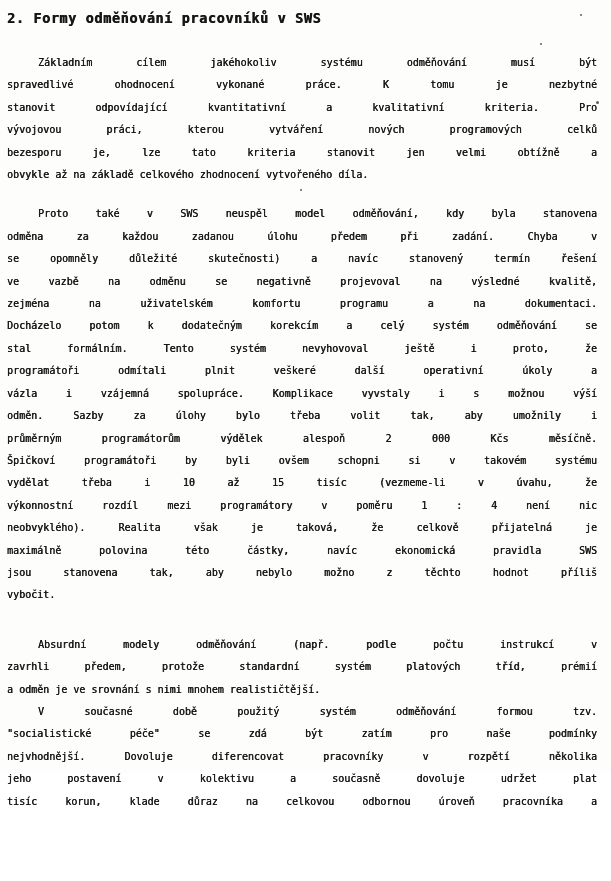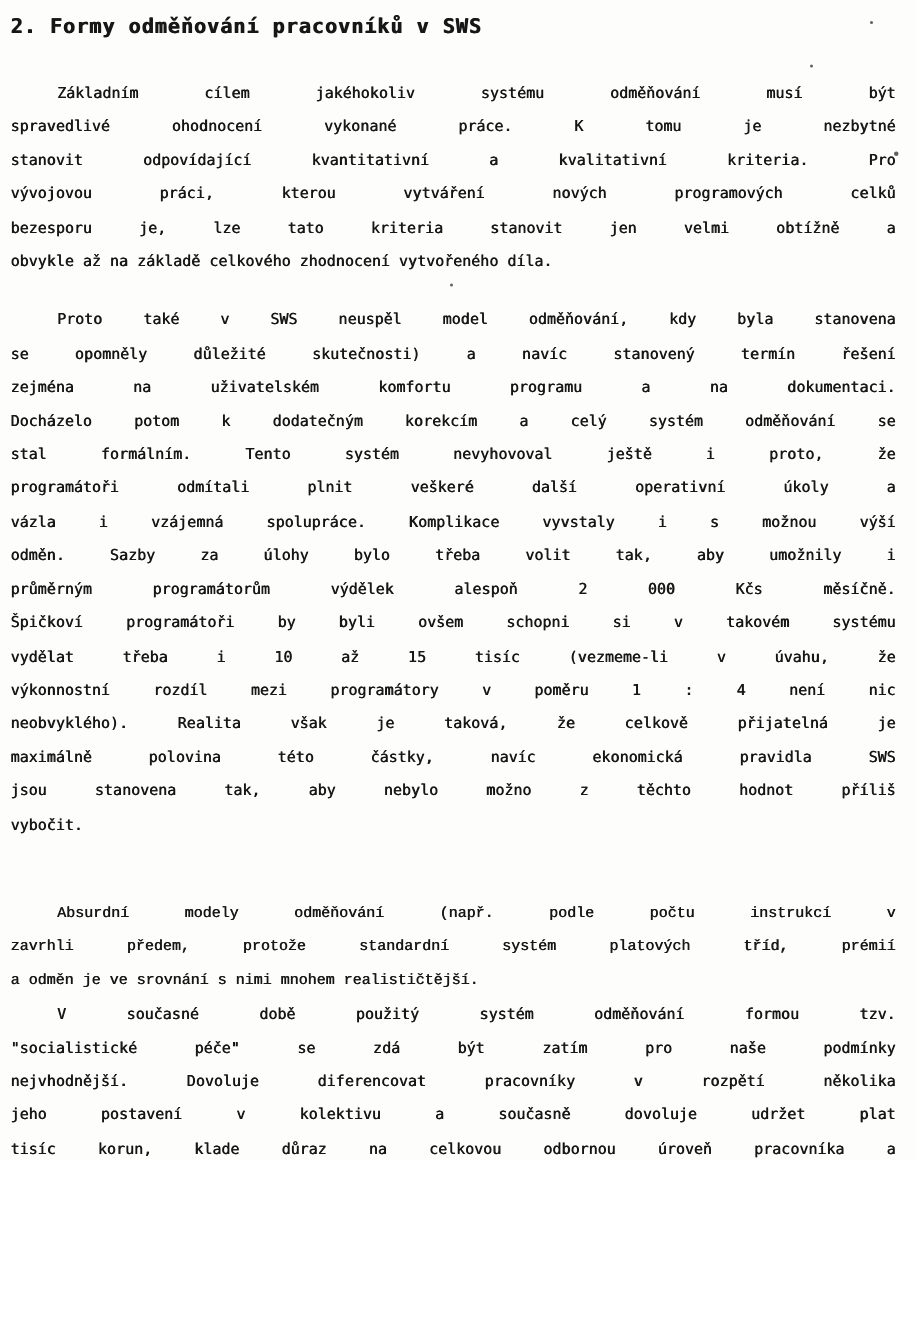--- a/index.html
+++ b/index.html
@@ -26,21 +26,21 @@
     font-size: 13.5px;
     line-height: 22px;
     font-weight: bold;
     letter-spacing: 0.6px;
     text-shadow: 0.5px 0 0 currentColor;
     white-space: nowrap;
   }
   .para { margin: 0; padding: 0; }
   .para.p1 { margin-top: 23px; }
   .para.p2 { margin-top: 17px; }
-  .para.p3 { margin-top: 37px; font-family: Liberation Mono, monospace; }
+  .para.p3 { margin-top: 27px; }
   .para.p4 { }
   .line {
     font-size: 10px;
     line-height: 22.4px;
     text-align: justify;
     text-align-last: justify;
     text-shadow: 0.35px 0 0 currentColor;
   }
   .line.indent { text-indent: 31px; }
   .line.end { text-align-last: left; }
@@ -69,21 +69,23 @@
     <div class="line indent">Základním cílem jakéhokoliv systému odměňování musí být</div>
     <div class="line">spravedlivé ohodnocení vykonané práce. K tomu je nezbytné</div>
     <div class="line">stanovit odpovídající kvantitativní a kvalitativní kriteria. Pro</div>
     <div class="line">vývojovou práci, kterou vytváření nových programových celků</div>
     <div class="line">bezesporu je, lze tato kriteria stanovit jen velmi obtížně a</div>
     <div class="line end">obvykle až na základě celkového zhodnocení vytvořeného díla.</div>
   </div>
 
   <div class="para p2">
     <div class="line indent">Proto také v SWS neuspěl model odměňování, kdy byla stanovena</div>
+    <div class="line">odměna za každou zadanou úlohu předem při zadání. Chyba v</div>
     <div class="line">se opomněly důležité skutečnosti) a navíc stanovený termín řešení</div>
+    <div class="line">ve vazbě na odměnu se negativně projevoval na výsledné kvalitě,</div>
     <div class="line">zejména na uživatelském komfortu programu a na dokumentaci.</div>
     <div class="line">Docházelo potom k dodatečným korekcím a celý systém odměňování se</div>
     <div class="line">stal formálním. Tento systém nevyhovoval ještě i proto, že</div>
     <div class="line">programátoři odmítali plnit veškeré další operativní úkoly a</div>
     <div class="line">vázla i vzájemná spolupráce. Komplikace vyvstaly i s možnou výší</div>
     <div class="line">odměn. Sazby za úlohy bylo třeba volit tak, aby umožnily i</div>
     <div class="line">průměrným programátorům výdělek alespoň 2 000 Kčs měsíčně.</div>
     <div class="line">Špičkoví programátoři by byli ovšem schopni si v takovém systému</div>
     <div class="line">vydělat třeba i 10 až 15 tisíc (vezmeme-li v úvahu, že</div>
     <div class="line">výkonnostní rozdíl mezi programátory v poměru 1 : 4 není nic</div>

